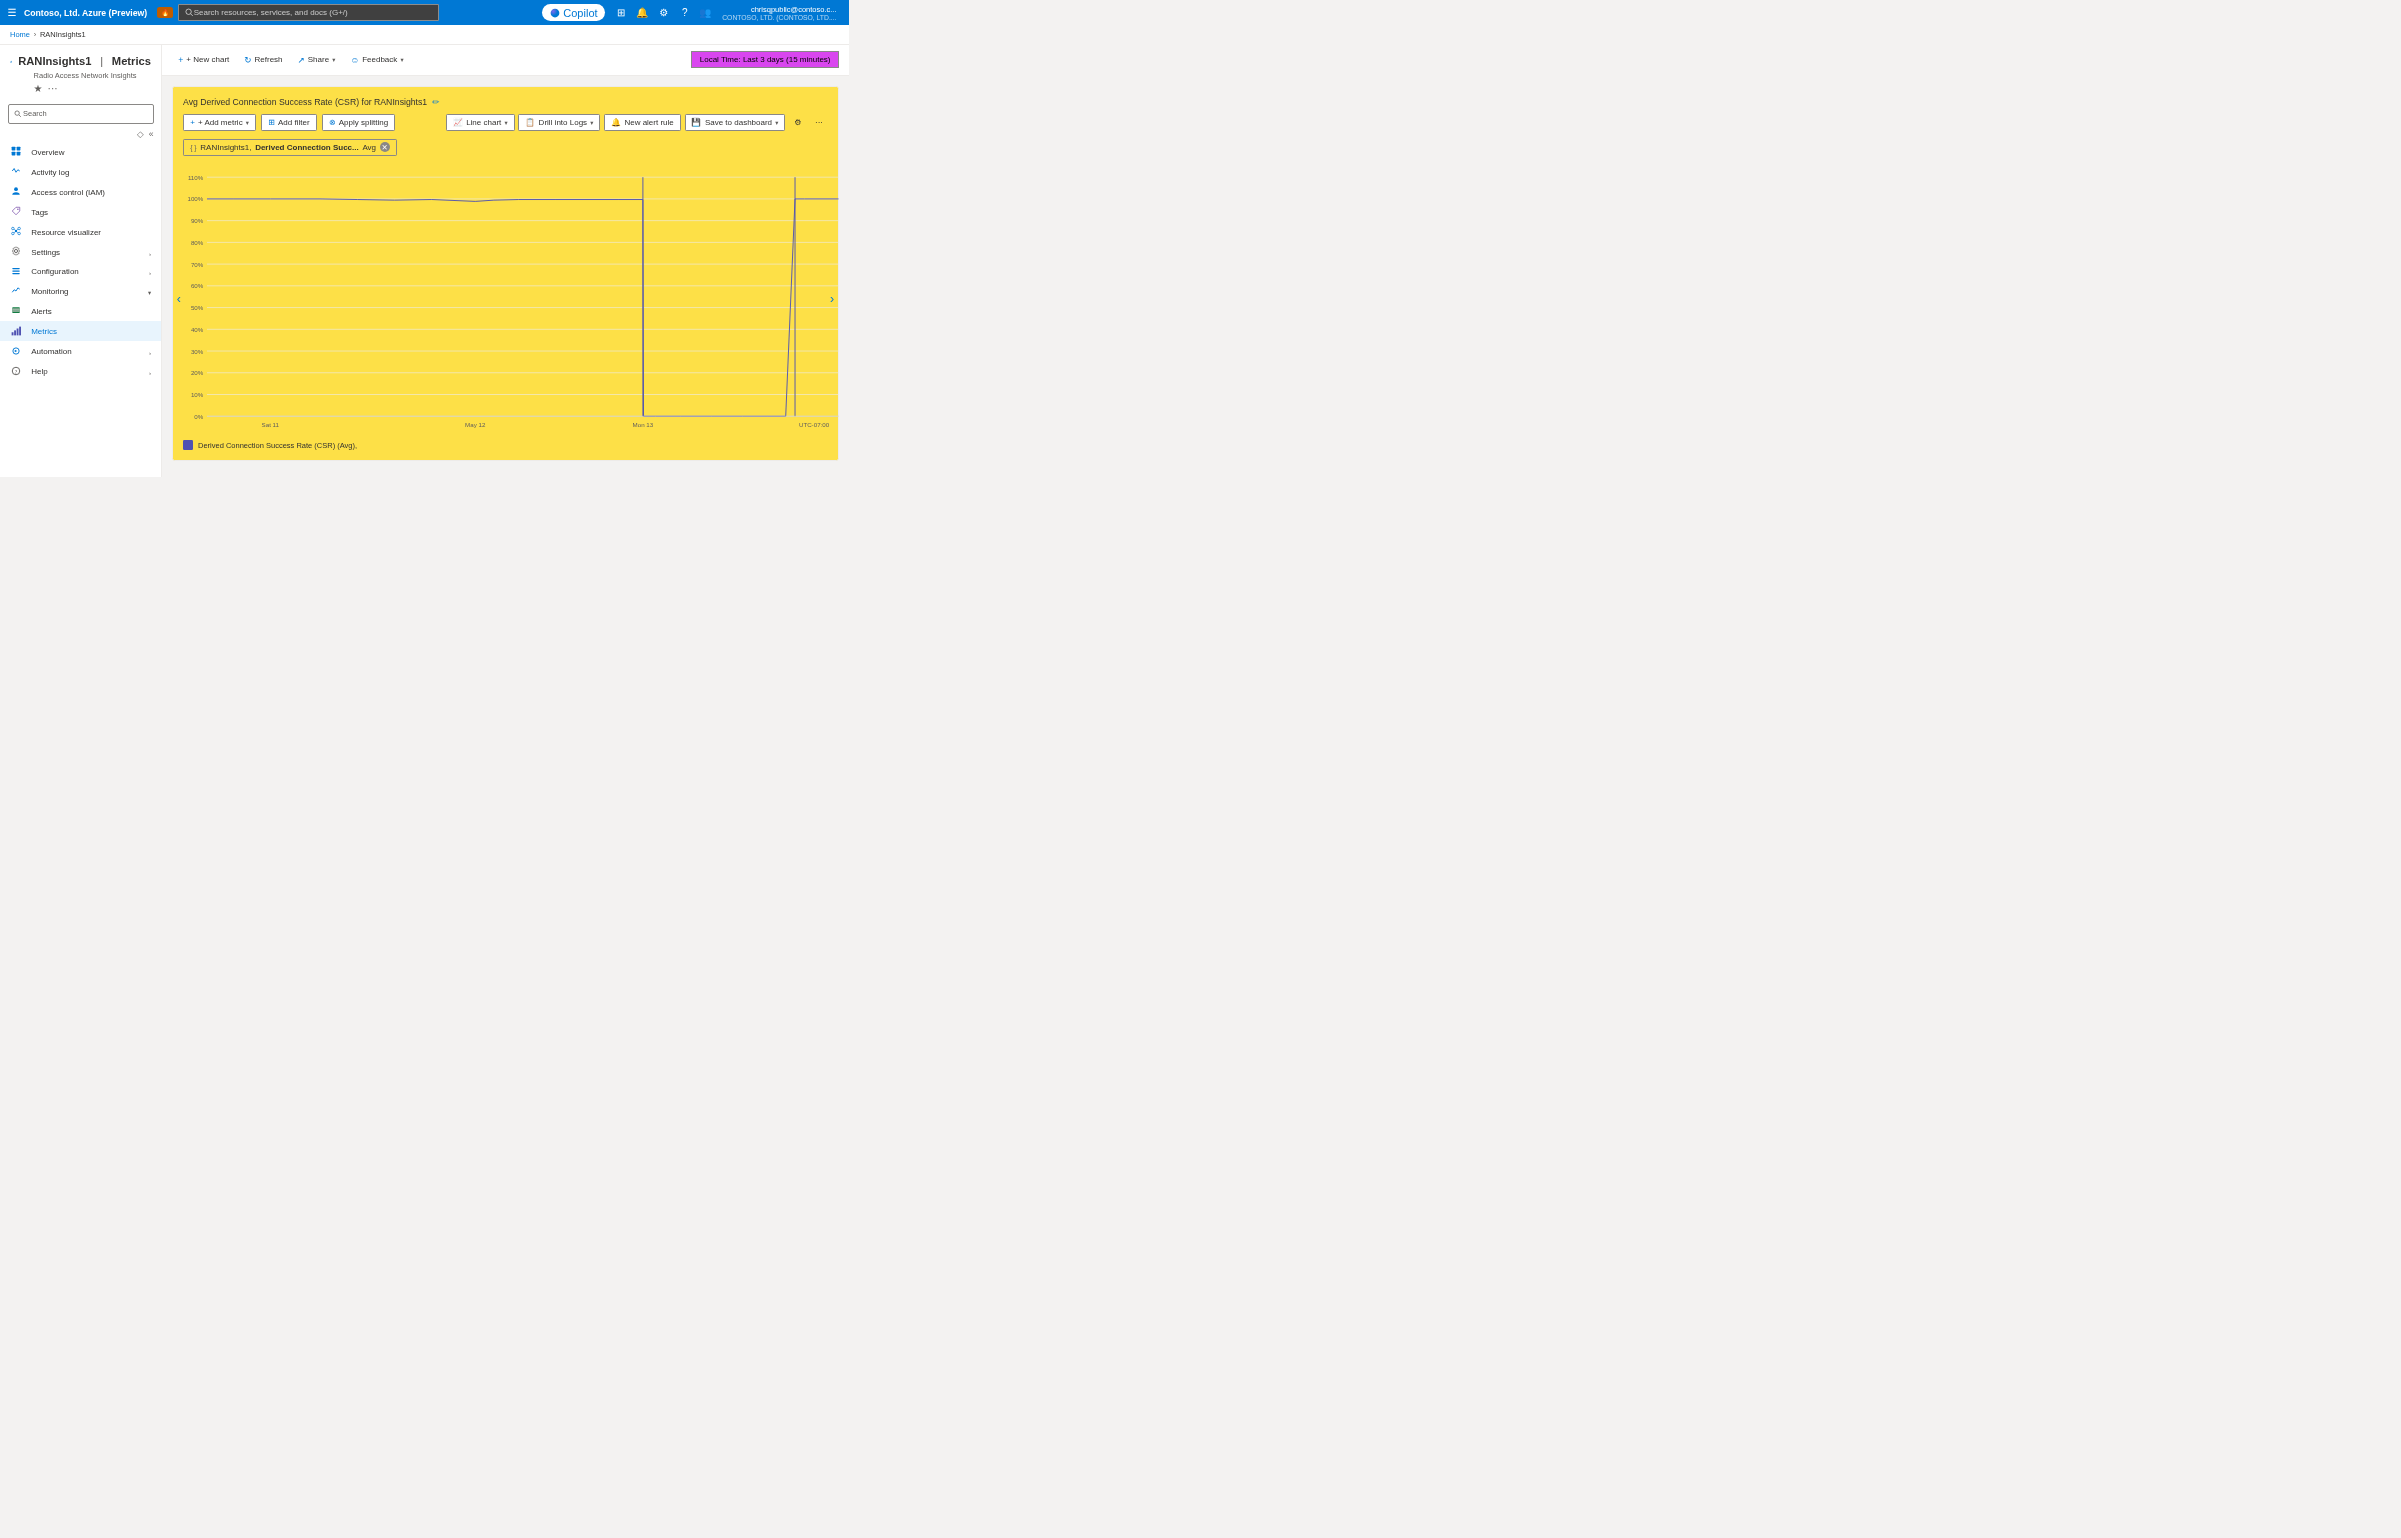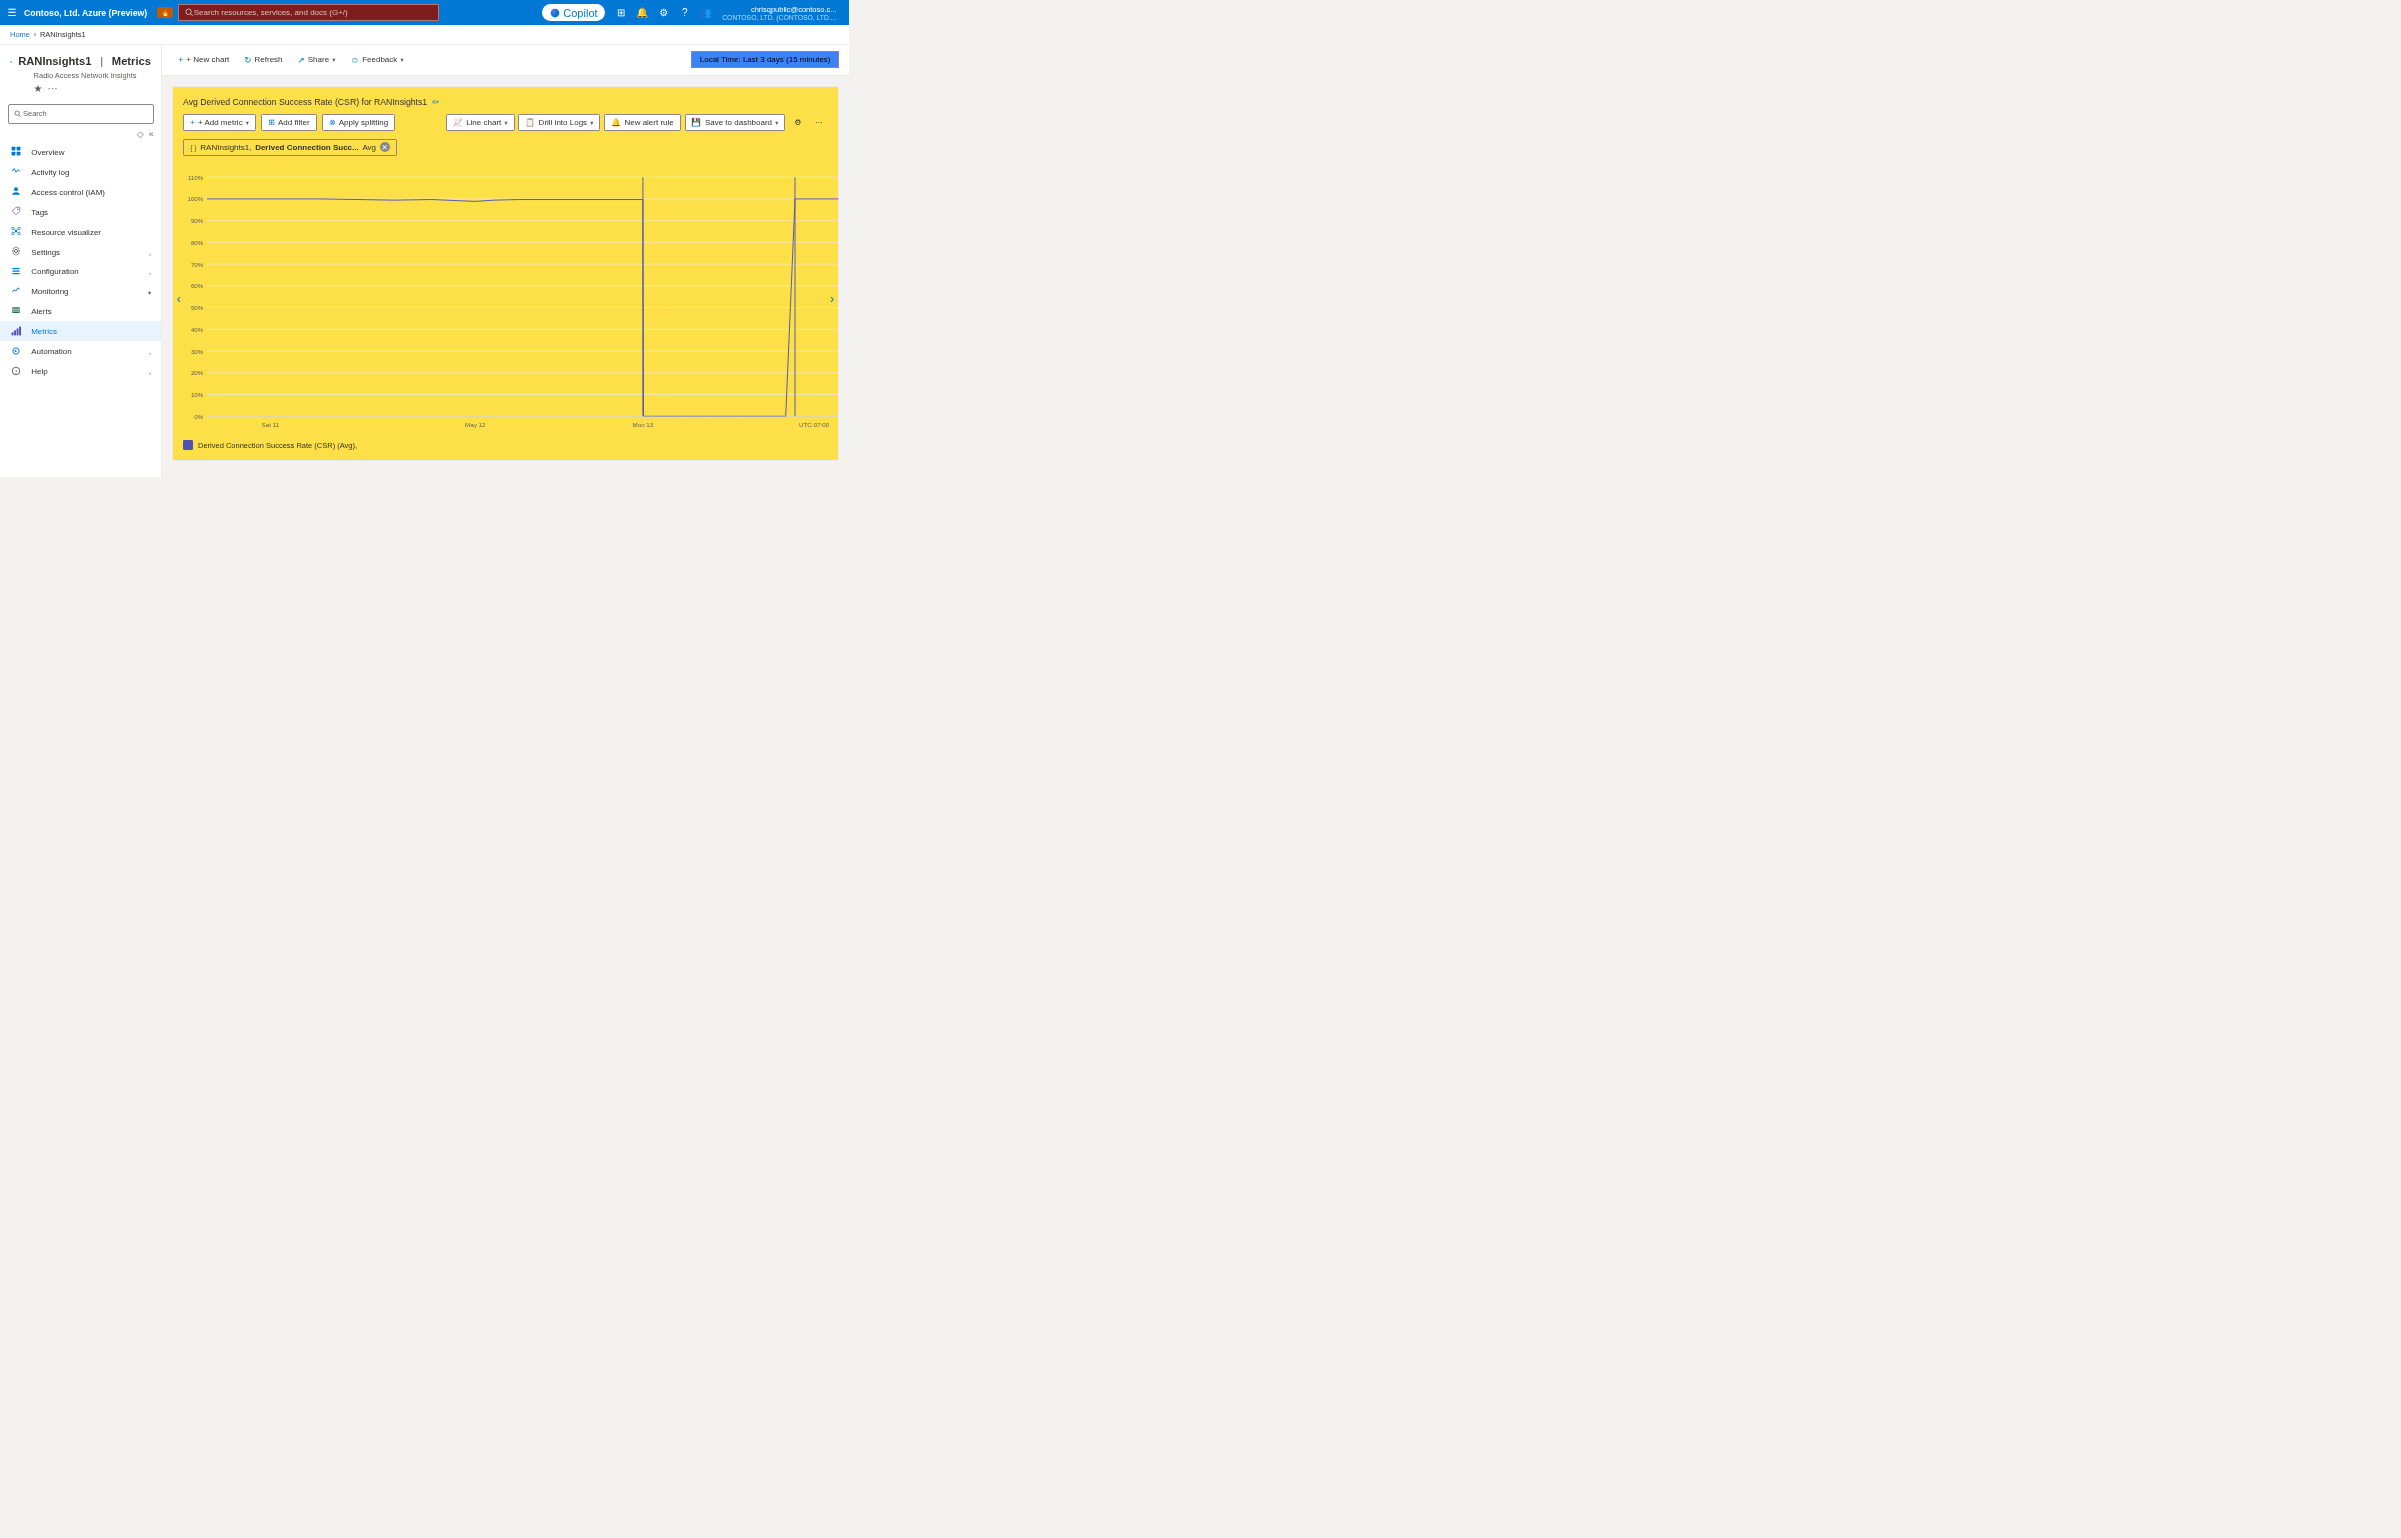--- a/index.html
+++ b/index.html
@@ -7,21 +7,21 @@
 
     
     .topbar {
       display: flex; align-items: center; background: #0078d4; color: white;
       height: 25px; padding: 0 7.5px; gap: 5px; flex-shrink: 0;
     }
     .topbar-hamburger { font-size: 10px; cursor: pointer; margin-right: 2.5px; }
     .topbar-title { font-size: 8.7px; font-weight: 600; white-space: nowrap; margin-right: 5px; }
     .topbar-badge { background: #c05c00; border-radius: 2.5px; padding: 1.2px 3.7px; font-size: 6.8px; }
     .topbar-search {
-      flex: 1; max-width: 261px; background: #7f1d1d; border: 0.6px solid rgba(255,255,255,0.4);
+      flex: 1; max-width: 261px; background: #404040; border: 0.6px solid rgba(255,255,255,0.4);
       border-radius: 1.2px; height: 17.4px; display: flex; align-items: center; padding: 0 6.2px; color: white;
       font-size: 8px;
     }
     .topbar-search input { background: transparent; border: none; outline: none; color: white; width: 100%; font-size: 8px; }
     .topbar-search input::placeholder { color: rgba(255,255,255,0.7); }
     .topbar-right { margin-left: auto; display: flex; align-items: center; gap: 1.2px; }
     .topbar-copilot {
       display: flex; align-items: center; gap: 3.7px; background: white; color: #0078d4;
       border-radius: 12.4px; padding: 2.5px 7.5px; font-size: 11px; font-weight: 500; cursor: pointer; margin-right: 5px;
     }
@@ -80,21 +80,21 @@
     }
     .toolbar-btn {
       display: flex; align-items: center; gap: 3.1px; padding: 3.1px 6.2px; border: none;
       background: transparent; cursor: pointer; font-size: 8px; color: #323130; border-radius: 1.2px;
     }
     .toolbar-btn .btn-icon { font-size: 8.7px; color: #0078d4; }
     .toolbar-btn .chevron { font-size: 6.2px; color: #605e5c; }
     .toolbar-right { margin-left: auto; }
     .time-selector {
       border: 0.6px solid #8a8886; border-radius: 0; padding: 3.1px 7.5px;
-      font-size: 8px; cursor: pointer; background: #3b82f6;
+      font-size: 8px; cursor: pointer; background: #d946ef;
     }
 
     
     .chart-container { flex: 1; padding: 10px; overflow: auto; }
     .chart-card {
       background: #fde047; border: 0.6px solid #edebe9; border-radius: 2.5px; padding: 10px;
       min-height: 373px; position: relative;
     }
     .chart-title-row { display: flex; align-items: center; gap: 5px; margin-bottom: 7.5px; }
     .chart-title { font-size: 8.7px; font-weight: 500; color: #323130; }

